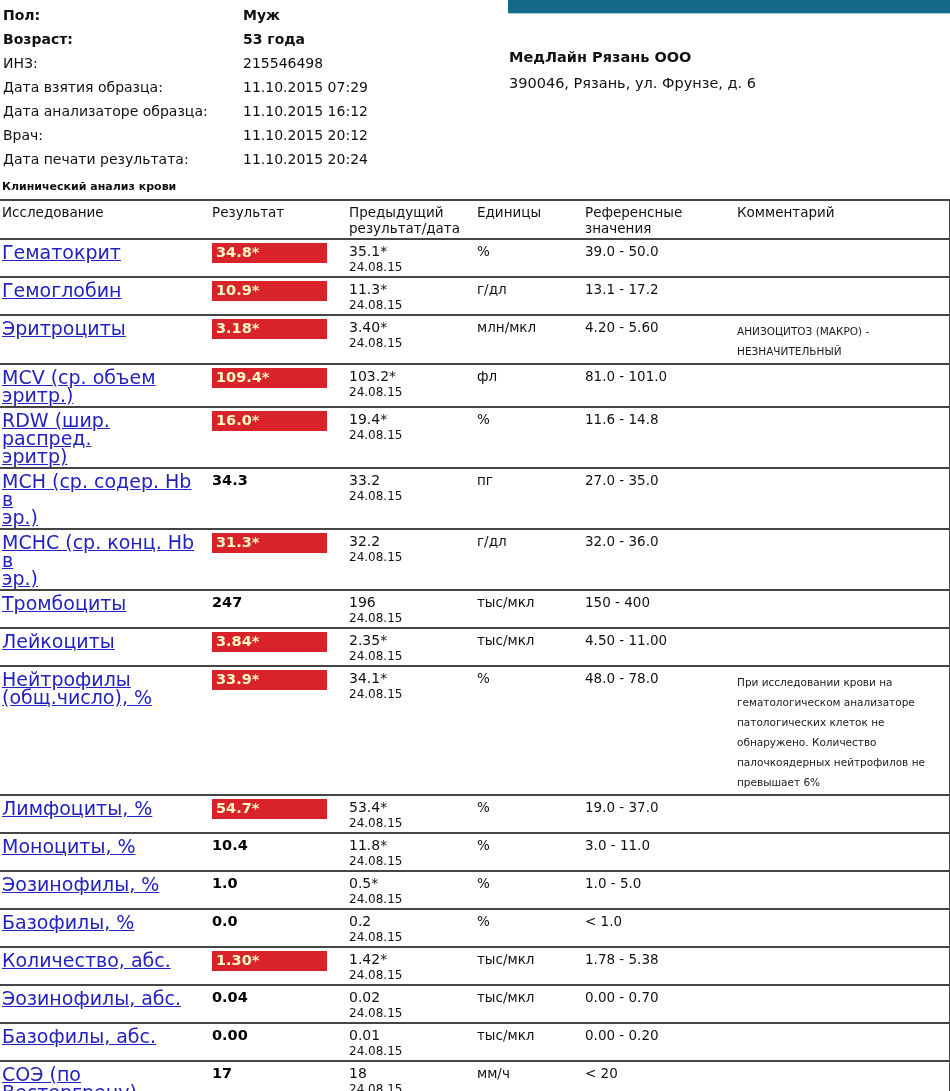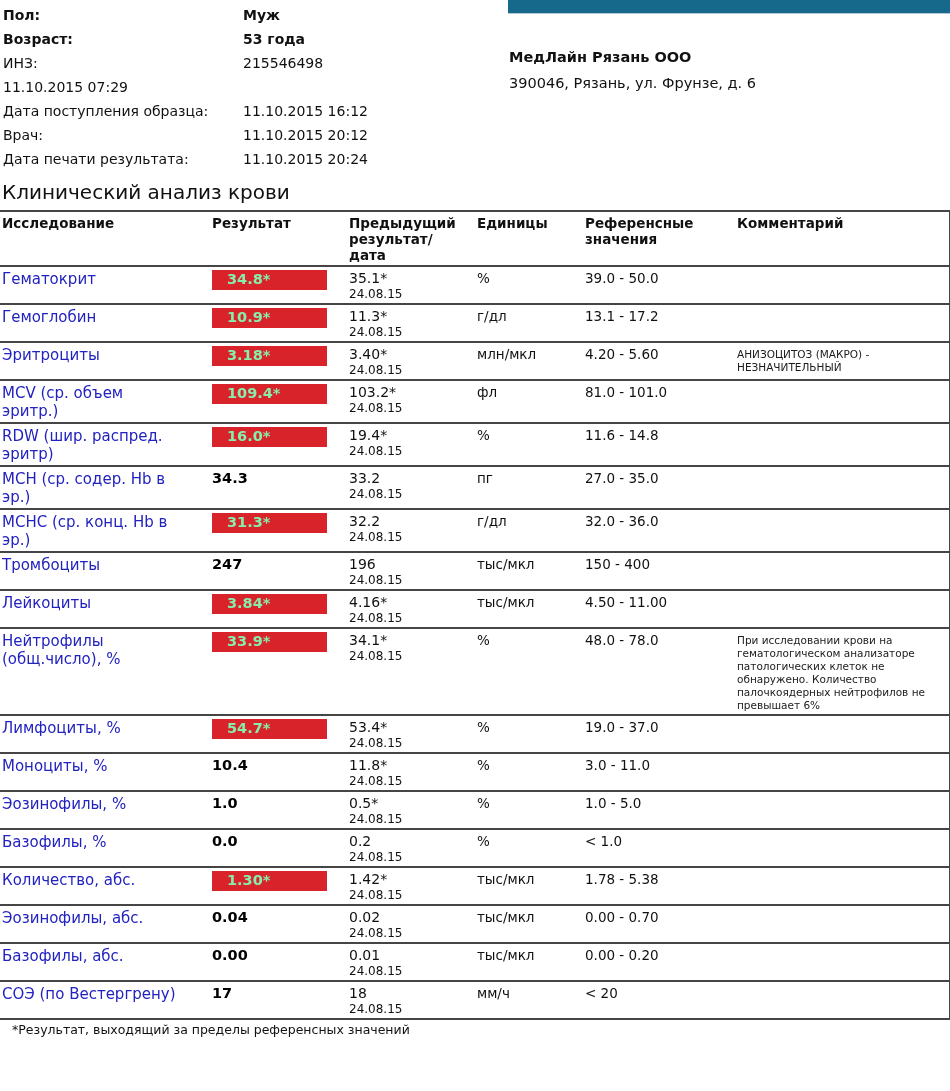--- a/index.html
+++ b/index.html
@@ -19,45 +19,45 @@
   .patient-info{position:absolute;left:3px;top:3px;}
   .p-row{display:flex;font-size:14px;line-height:24px;}
   .p-row .p-label{width:240px;}
   .p-row.bold .p-label,.p-row.bold .p-value{font-weight:bold;}
 
   .accent-bar{position:absolute;left:508px;top:0;width:442px;height:14px;background:#17698c;border-bottom:1px solid #aec9d6;}
   .lab-info{position:absolute;left:509px;top:44px;font-size:14.5px;line-height:26px;}
   .lab-name{font-weight:bold;}
 
   
-  .section-title{font-size:20px;font-weight:normal;margin:0 6px 6px 2px;}
+  .section-title{font-size:11px;font-weight:bold;margin:0 6px 6px 2px;}
 
   
   table.results{width:950px;border-collapse:collapse;table-layout:fixed;
     border-top:2px solid var(--line-color);border-right:2px solid var(--line-color);}
   col.c-name{width:210px;}
   col.c-result{width:137px;}
   col.c-prev{width:128px;}
   col.c-units{width:108px;}
   col.c-ref{width:152px;}
   col.c-comment{width:215px;}
 
-  th{font-weight:bold;font-size:13.5px;text-align:left;vertical-align:top;
+  th{font-weight:normal;font-size:13.5px;text-align:left;vertical-align:top;
      padding:3px 14px 2px 2px;line-height:16px;border-bottom:2px solid var(--line-color);}
   td{vertical-align:top;border-bottom:2px solid var(--line-color);padding:3px 0 2px 2px;}
 
-  td.name{color:var(--name-color);font-size:15px;line-height:18px;white-space:pre-line;padding-right:6px;}
+  td.name{color:var(--name-color);font-size:19px;line-height:18px;white-space:pre-line;padding-right:6px;text-decoration:underline;}
   td.result{font-weight:bold;font-size:14.5px;line-height:17px;color:#000;}
-  .result-value.flagged{display:inline-block;background:var(--flag-color);color:#86efac;
-     min-width:115px;padding:1px 4px 2px 15px;}
+  .result-value.flagged{display:inline-block;background:var(--flag-color);color:#fef9c3;
+     min-width:115px;padding:1px 4px 2px 4px;}
   td.prev{font-size:14px;}
   .prev-value{line-height:17px;}
   .prev-date{font-size:12px;line-height:14px;}
   td.units,td.ref{font-size:13.5px;line-height:17px;}
-  td.comment{font-size:10.5px;line-height:13px;color:#1a1a1a;padding-top:5px;padding-right:4px;}
+  td.comment{font-size:10.5px;line-height:20px;color:#1a1a1a;padding-top:5px;padding-right:4px;}
 
   .footnote{font-size:12.5px;margin:2px 0 0 12px;}
 </style>
 </head>
 <body>
 
 <div class="top">
   <div class="patient-info">
   <div class="p-row bold">
     <div class="p-label">Пол:</div>
@@ -68,25 +68,26 @@
     <div class="p-label">Возраст:</div>
     <div class="p-value">53 года</div>
   </div>
 
   <div class="p-row">
     <div class="p-label">ИНЗ:</div>
     <div class="p-value">215546498</div>
   </div>
 
   <div class="p-row">
+    <div class="p-label">Дата взятия образца:</div>
     <div class="p-value">11.10.2015 07:29</div>
   </div>
 
   <div class="p-row">
-    <div class="p-label">Дата поступления образца:</div>
+    <div class="p-label">Дата анализаторе образца:</div>
     <div class="p-value">11.10.2015 16:12</div>
   </div>
 
   <div class="p-row">
     <div class="p-label">Врач:</div>
     <div class="p-value">11.10.2015 20:12</div>
   </div>
 
   <div class="p-row">
     <div class="p-label">Дата печати результата:</div>
@@ -219,21 +220,21 @@
     </td>
     <td class="units">тыс/мкл</td>
     <td class="ref">150 - 400</td>
     <td class="comment"></td>
   </tr>
 
   <tr>
     <td class="name">Лейкоциты</td>
     <td class="result"><span class="result-value flagged">3.84*</span></td>
     <td class="prev">
-      <div class="prev-value">4.16*</div>
+      <div class="prev-value">2.35*</div>
       <div class="prev-date">24.08.15</div>
     </td>
     <td class="units">тыс/мкл</td>
     <td class="ref">4.50 - 11.00</td>
     <td class="comment"></td>
   </tr>
 
   <tr>
     <td class="name">Нейтрофилы
 (общ.число), %</td>

